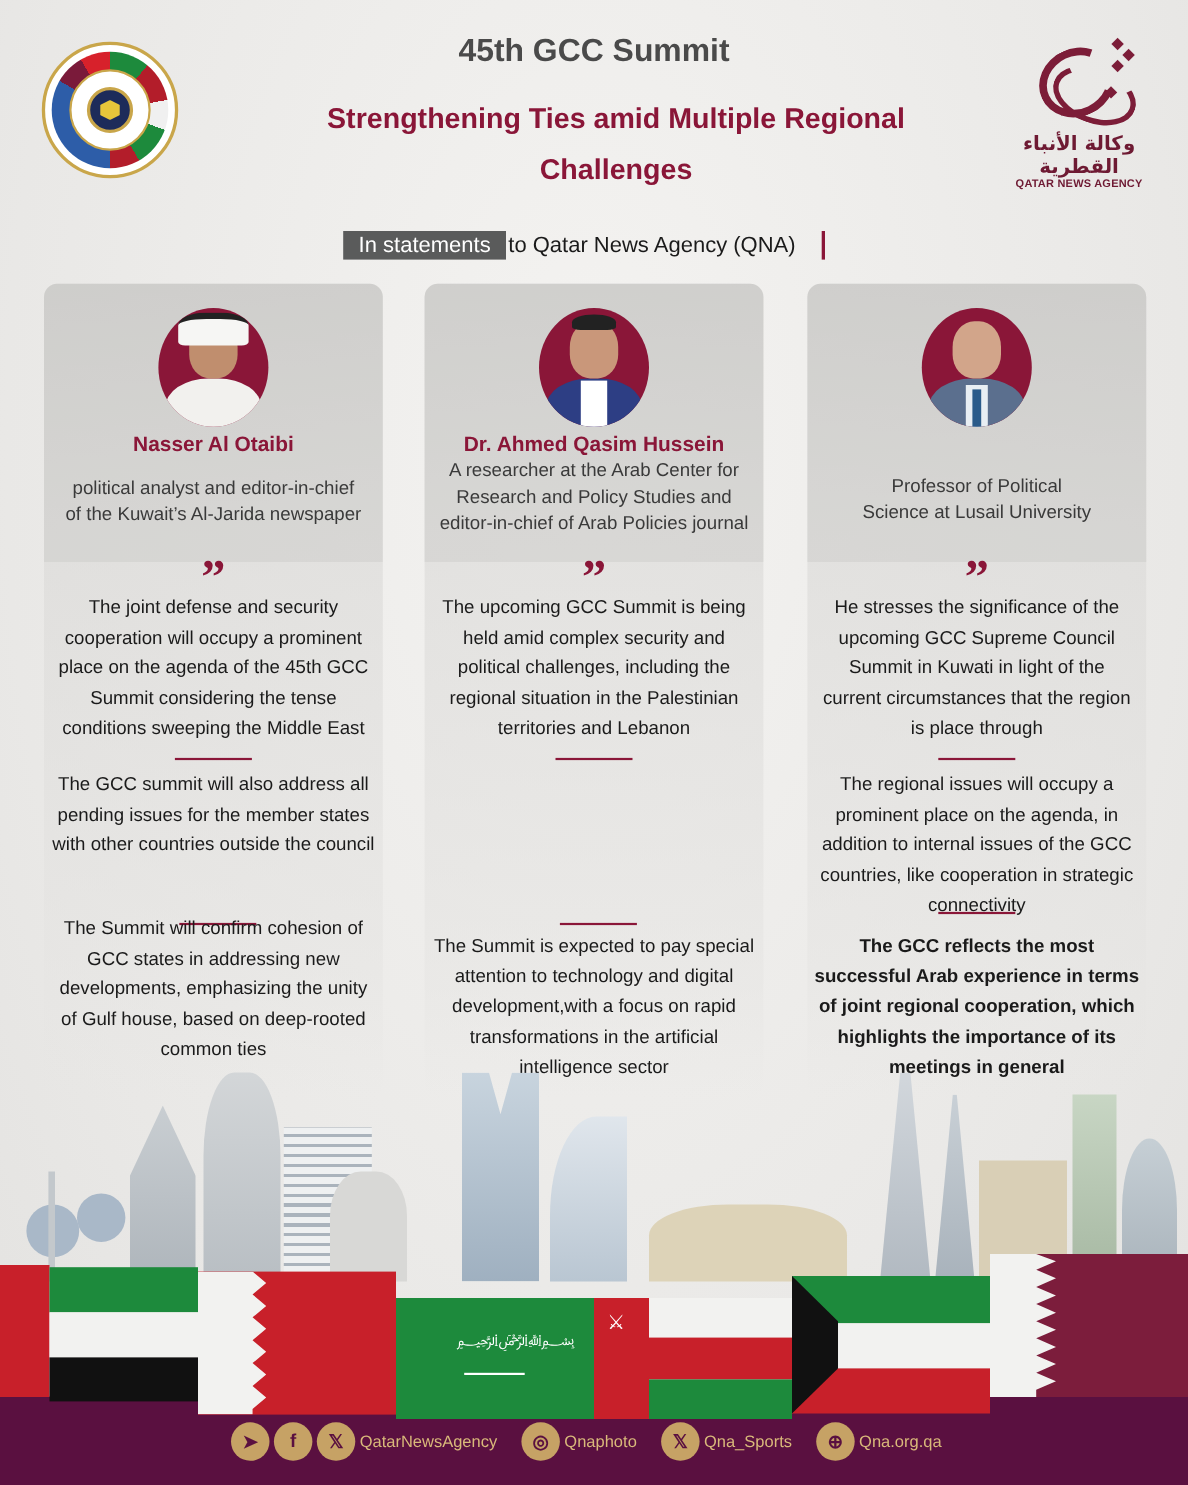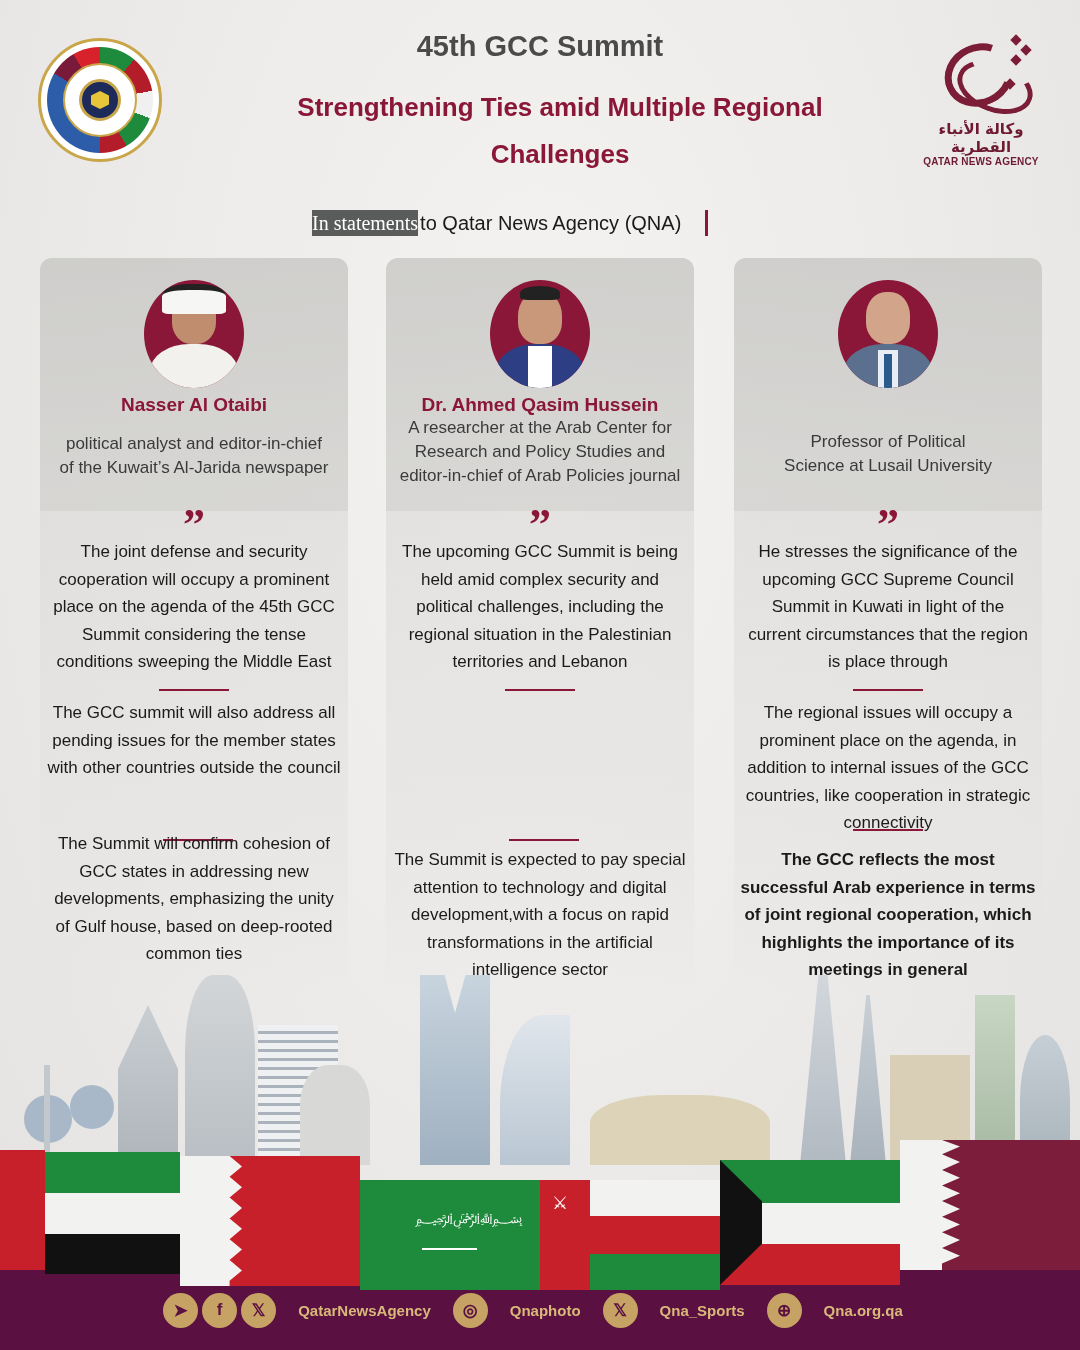--- a/index.html
+++ b/index.html
@@ -8,47 +8,47 @@
   .gcc-logo { position: absolute; left: 38px; top: 38px; width: 124px; height: 124px; border-radius: 50%; background: #fff; border: 3px solid #c9a64a; overflow: hidden; }
   .gcc-logo .ring { position: absolute; inset: 6px; border-radius: 50%; background: conic-gradient(#1d8a3c 0 40deg, #b31d2a 40deg 80deg, #f0f0f0 80deg 110deg, #1d8a3c 110deg 150deg, #b31d2a 150deg 180deg, #2d5da8 180deg 300deg, #7a1a3a 300deg 330deg, #d7212b 330deg 360deg); }
   .gcc-logo .inner { position: absolute; inset: 22px; border-radius: 50%; background: #fff; border: 2px solid #c9a64a; }
   .gcc-logo .core { position: absolute; inset: 38px; border-radius: 50%; background: #1d2b5a; border: 3px solid #c9a64a; }
   .gcc-logo .core::after { content: ""; position: absolute; inset: 9px; background: #e7c53a; clip-path: polygon(50% 0, 100% 25%, 100% 75%, 50% 100%, 0 75%, 0 25%); }
   .qna-logo { position: absolute; left: 906px; top: 36px; width: 150px; text-align: center; }
   .qna-mark { position: relative; width: 110px; height: 80px; margin: 0 auto; }
   .qna-mark .arc1 { position: absolute; left: 18px; top: 8px; width: 70px; height: 62px; border: 7px solid #7c1d38; border-radius: 50%; border-right-color: transparent; transform: rotate(-25deg); }
   .qna-mark .arc2 { position: absolute; left: 30px; top: 26px; width: 78px; height: 50px; border: 5px solid #7c1d38; border-radius: 50%; border-top-color: transparent; transform: rotate(20deg); }
   .qna-mark .dot { position: absolute; width: 8px; height: 8px; background: #7c1d38; transform: rotate(45deg); }
-  .qna-ar { color: #6e1a33; font-size: 15px; font-weight: bold; margin-top: 4px; direction: rtl; }
+  .qna-ar { color: #6e1a33; font-size: 18px; font-weight: bold; margin-top: 4px; direction: rtl; }
   .qna-en { color: #6e1a33; font-size: 10px; font-weight: bold; font-family: "Liberation Sans", sans-serif; letter-spacing: 0.2px; }
   .kicker { position: absolute; left: 0; right: 0; top: 30px; text-align: center; font-family: "Liberation Sans", sans-serif; font-weight: bold; font-size: 29px; color: #4a4a4a; }
   .title { position: absolute; left: 240px; right: 200px; top: 84px; text-align: center; font-family: "Liberation Sans", sans-serif; font-weight: bold; font-size: 26px; line-height: 47px; color: #8a1638; }
   .source { position: absolute; left: 312px; top: 210px; height: 26px; display: flex; align-items: center; font-family: "Liberation Sans", sans-serif; font-size: 20px; color: #1a1a1a; }
-  .source .hl { background: #5a5b5b; color: #fff; padding: 0 0; height: 26px; line-height: 26px; font-family: Liberation Serif, serif; }
+  .source .hl { background: #5a5b5b; color: #fff; padding: 0 14px; height: 26px; line-height: 26px; }
   .source .rest { margin-left: 2px; }
   .source .bar { display: inline-block; width: 3px; height: 26px; background: #8a1638; margin-left: 24px; }
   .col { position: absolute; top: 258px; width: 308px; height: 740px; border-radius: 12px; background: linear-gradient(to bottom, rgba(205,204,202,0.72) 0%, rgba(220,219,217,0.7) 30%, rgba(230,229,227,0.55) 85%, rgba(238,237,235,0) 100%); }
   .col .head { height: 253px; border-radius: 12px 12px 0 0; background: rgba(195,194,192,0.35); }
   .portrait { position: absolute; left: 104px; top: 22px; width: 100px; height: 108px; border-radius: 50%; background: #8a1638; overflow: hidden; }
   .portrait .face { position: absolute; left: 28px; top: 12px; width: 44px; height: 52px; border-radius: 45% 45% 42% 42%; background: #c99a7c; }
   .portrait .body { position: absolute; left: 6px; top: 64px; width: 88px; height: 60px; border-radius: 45% 45% 0 0; }
   .name { position: absolute; left: 0; right: 0; top: 136px; text-align: center; font-family: "Liberation Sans", sans-serif; font-weight: bold; font-size: 19px; color: #8a1638; }
   .role { position: absolute; left: 18px; right: 18px; text-align: center; font-family: "Liberation Sans", sans-serif; font-size: 17px; line-height: 24px; color: #3a3a3a; }
   .quote-mark { position: absolute; left: 0; right: 0; top: 252px; text-align: center; font-family: "Liberation Serif", serif; font-weight: bold; font-size: 44px; line-height: 30px; color: #8a1638; }
   .stmt { position: absolute; left: 6px; right: 6px; text-align: center; font-family: "Liberation Sans", sans-serif; font-size: 17px; line-height: 27.5px; color: #1a1a1a; }
   .divider { position: absolute; left: 50%; width: 70px; height: 2px; margin-left: -35px; background: #8a1638; }
   .skyline { position: absolute; left: 0; right: 0; top: 975px; height: 190px; }
   .bld { position: absolute; bottom: 0; }
   .flags { position: absolute; left: 0; right: 0; top: 1140px; height: 140px; }
   .flag { position: absolute; }
   .footer { position: absolute; left: 0; right: 0; top: 1255px; height: 95px; background: #5a1040; clip-path: polygon(0 14%, 25% 22%, 50% 26%, 75% 18%, 100% 6%, 100% 100%, 0 100%); }
   .social { position: absolute; top: 1292px; left: 0; right: 0; height: 36px; display: flex; align-items: center; justify-content: center; gap: 8px; font-family: "Liberation Sans", sans-serif; font-size: 15px; color: #d9b97a; }
   .social .ic { width: 35px; height: 35px; border-radius: 50%; background: #c6a265; color: #5a1040; display: inline-flex; align-items: center; justify-content: center; font-weight: bold; font-size: 17px; }
   .social .grp { display: inline-flex; align-items: center; gap: 4px; margin-right: 14px; }
-  .social .lbl { margin-left: 18px; font-weight: bold; }
+  .social .lbl { margin-left: 0; }
 </style>
 </head>
 <body>
 
 <div class="page">
 
   <div class="gcc-logo">
     <div class="ring"></div>
     <div class="inner"></div>
     <div class="core"></div>

